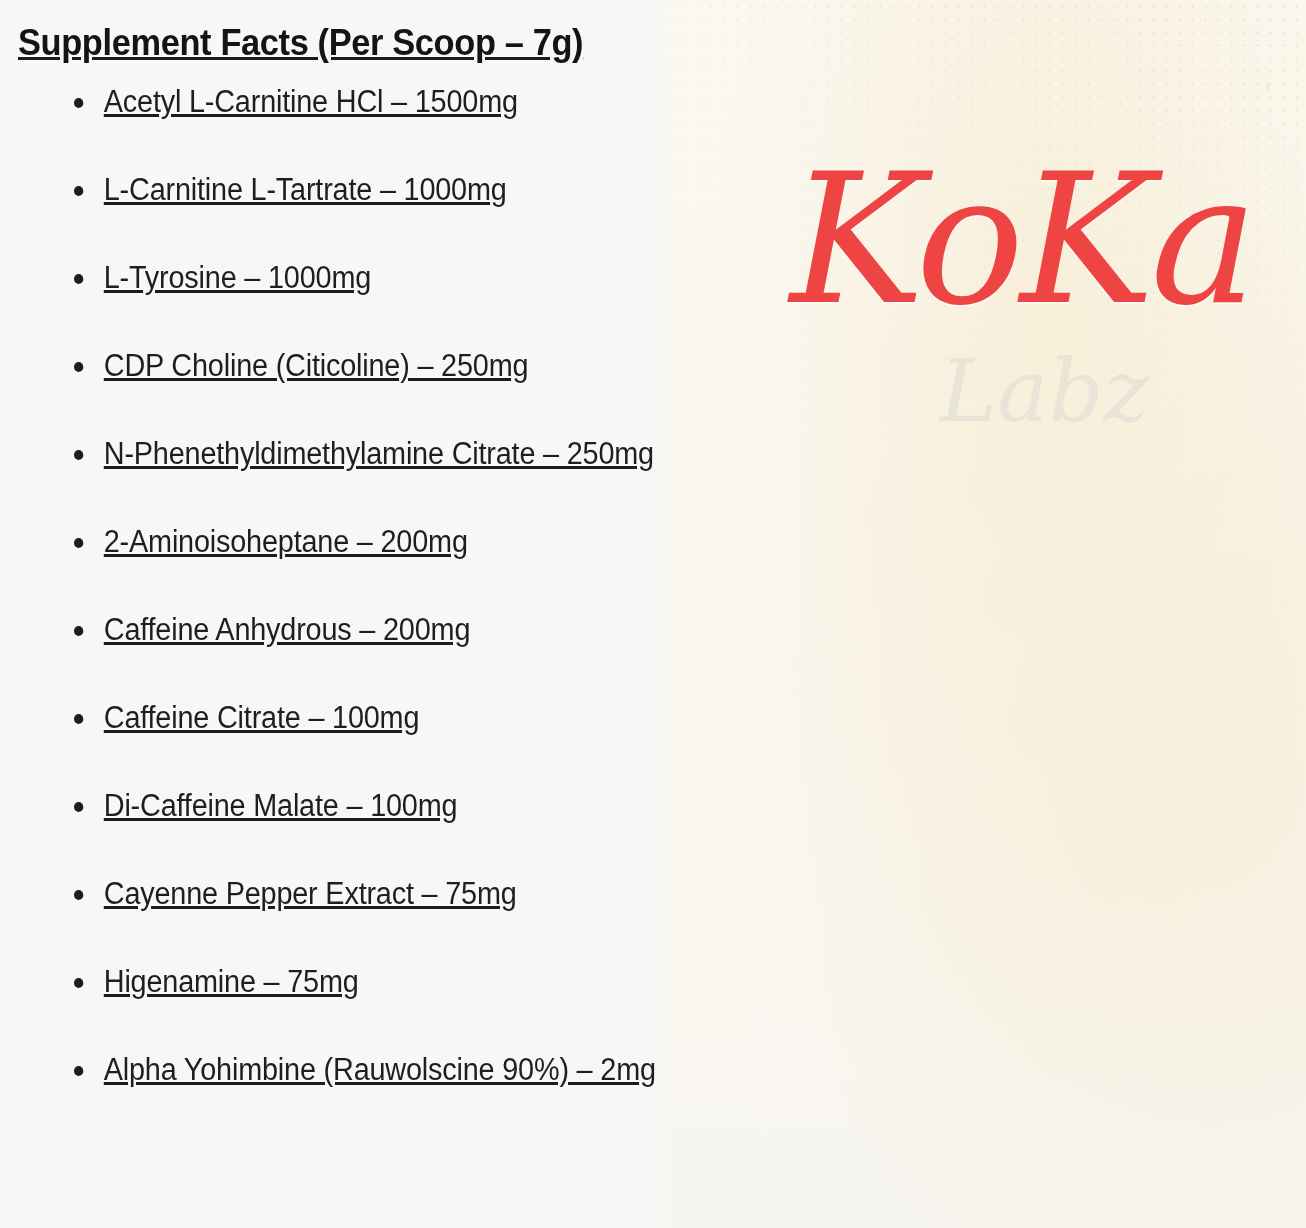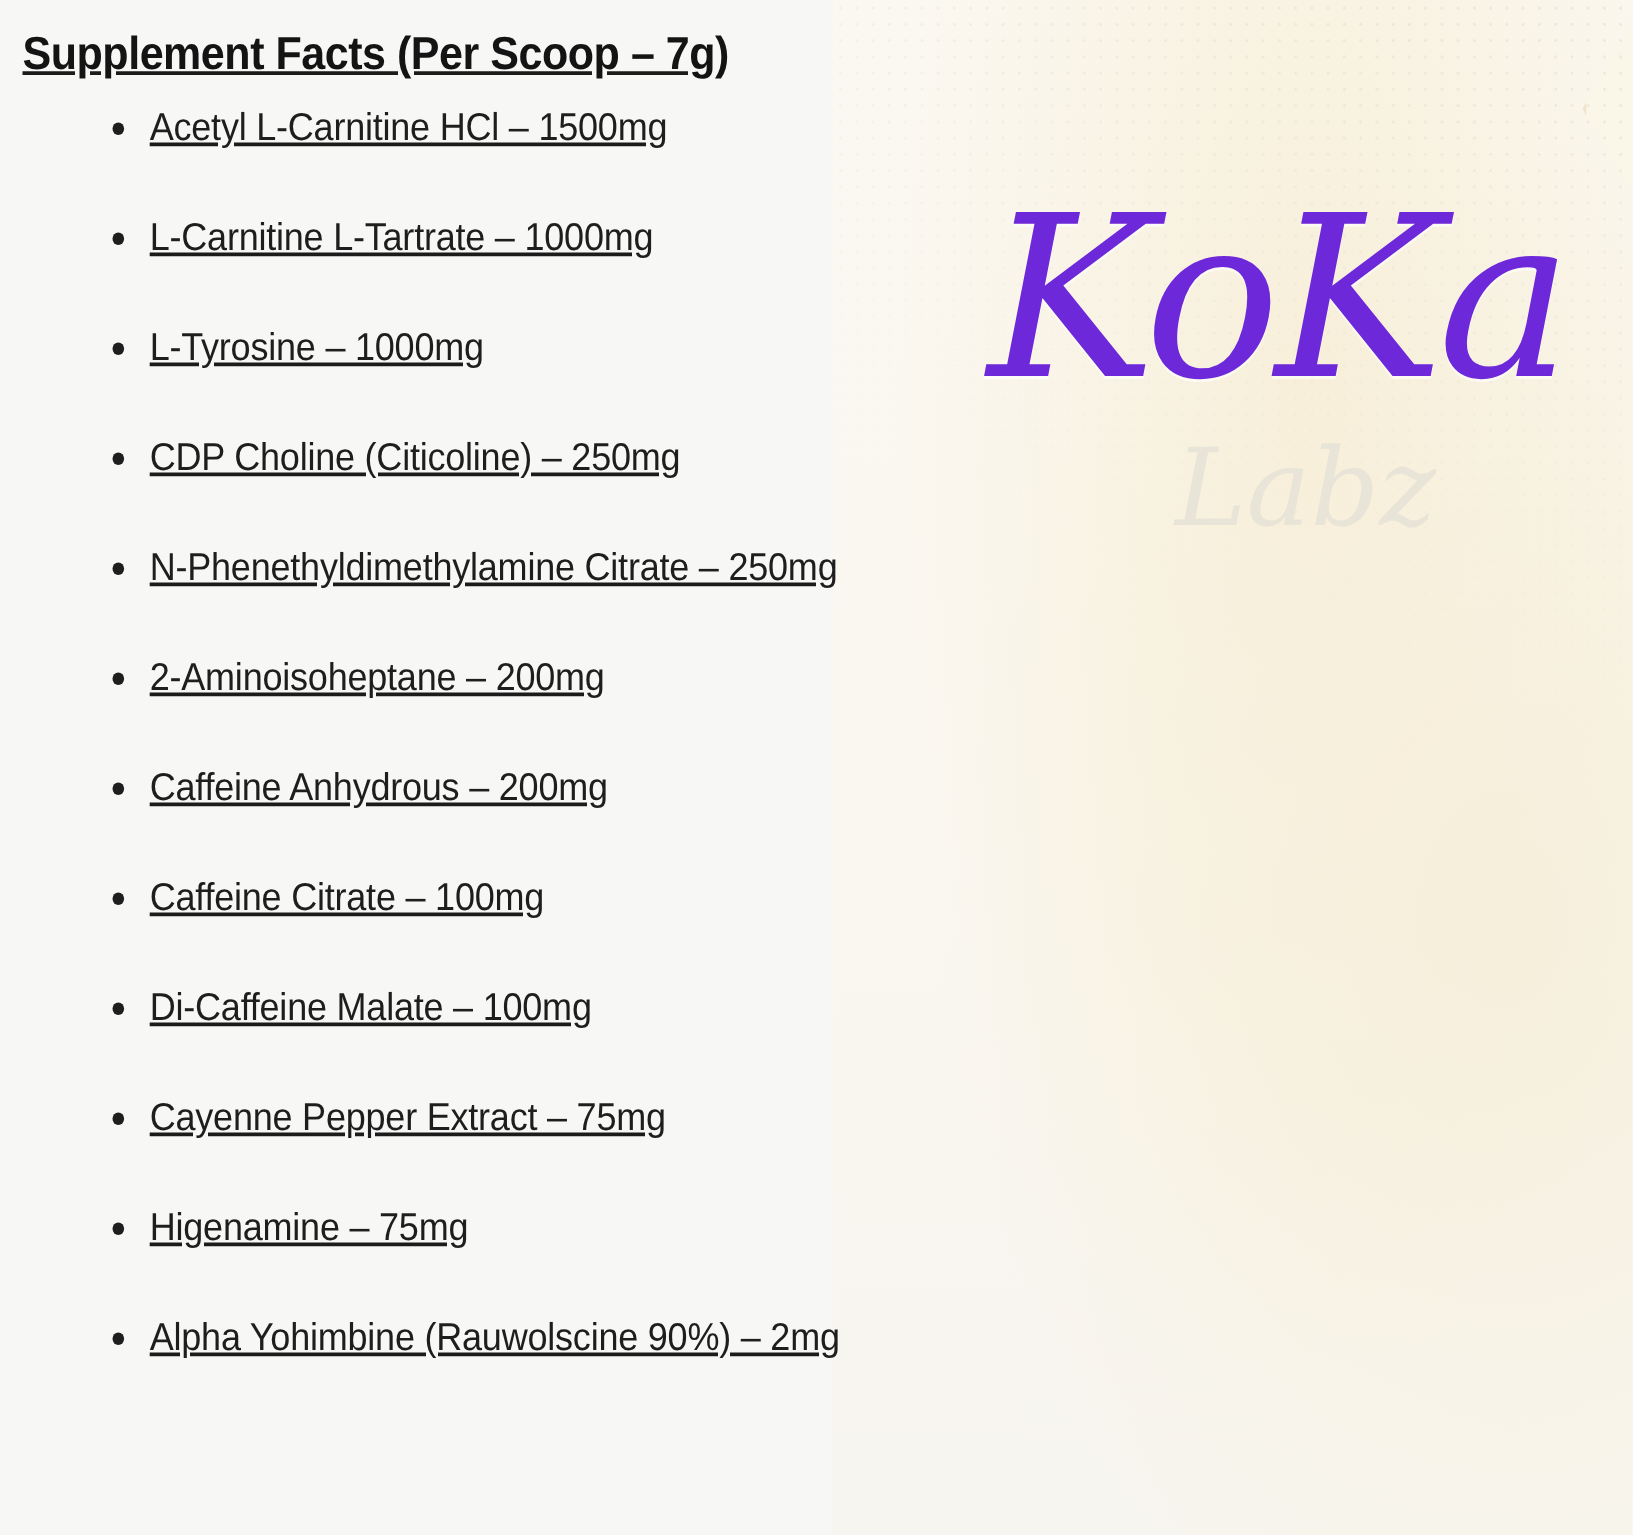--- a/index.html
+++ b/index.html
@@ -56,21 +56,21 @@
     color: rgba(233,228,216,0.95);
     line-height: 1;
     pointer-events: none;
     user-select: none;
   }
   .brand-mark .brand-main {
     font-family: "DejaVu Serif", serif;
     font-style: italic;
     font-size: 180px;
     letter-spacing: -4px;
-    color: #6d28d9;
+    color: #ef4444;
     text-shadow: 0 2px 0 rgba(255,255,255,0.6);
   }
   .brand-mark .brand-sub {
     display: block;
     margin-top: 18px;
     margin-left: 150px;
     font-family: "DejaVu Serif", serif;
     font-style: italic;
     font-size: 86px;
     color: #e9e4d8;
@@ -90,21 +90,21 @@
     font-size: 37px;
     letter-spacing: -0.4px;
     color: #141414;
     margin: 0 0 22px 0;
     transform: scaleX(0.93);
     transform-origin: left center;
     white-space: nowrap;
   }
   ul.ingredient-list {
     list-style: none;
-    margin: 16px;
+    margin: 0;
     padding: 0 0 0 56px;
   }
   ul.ingredient-list li {
     position: relative;
     font-size: 31px;
     line-height: 1;
     color: #1e1e1e;
     padding: 0 0 0 32px;
     margin: 0 0 57px 0;
     transform: scaleX(0.93);

